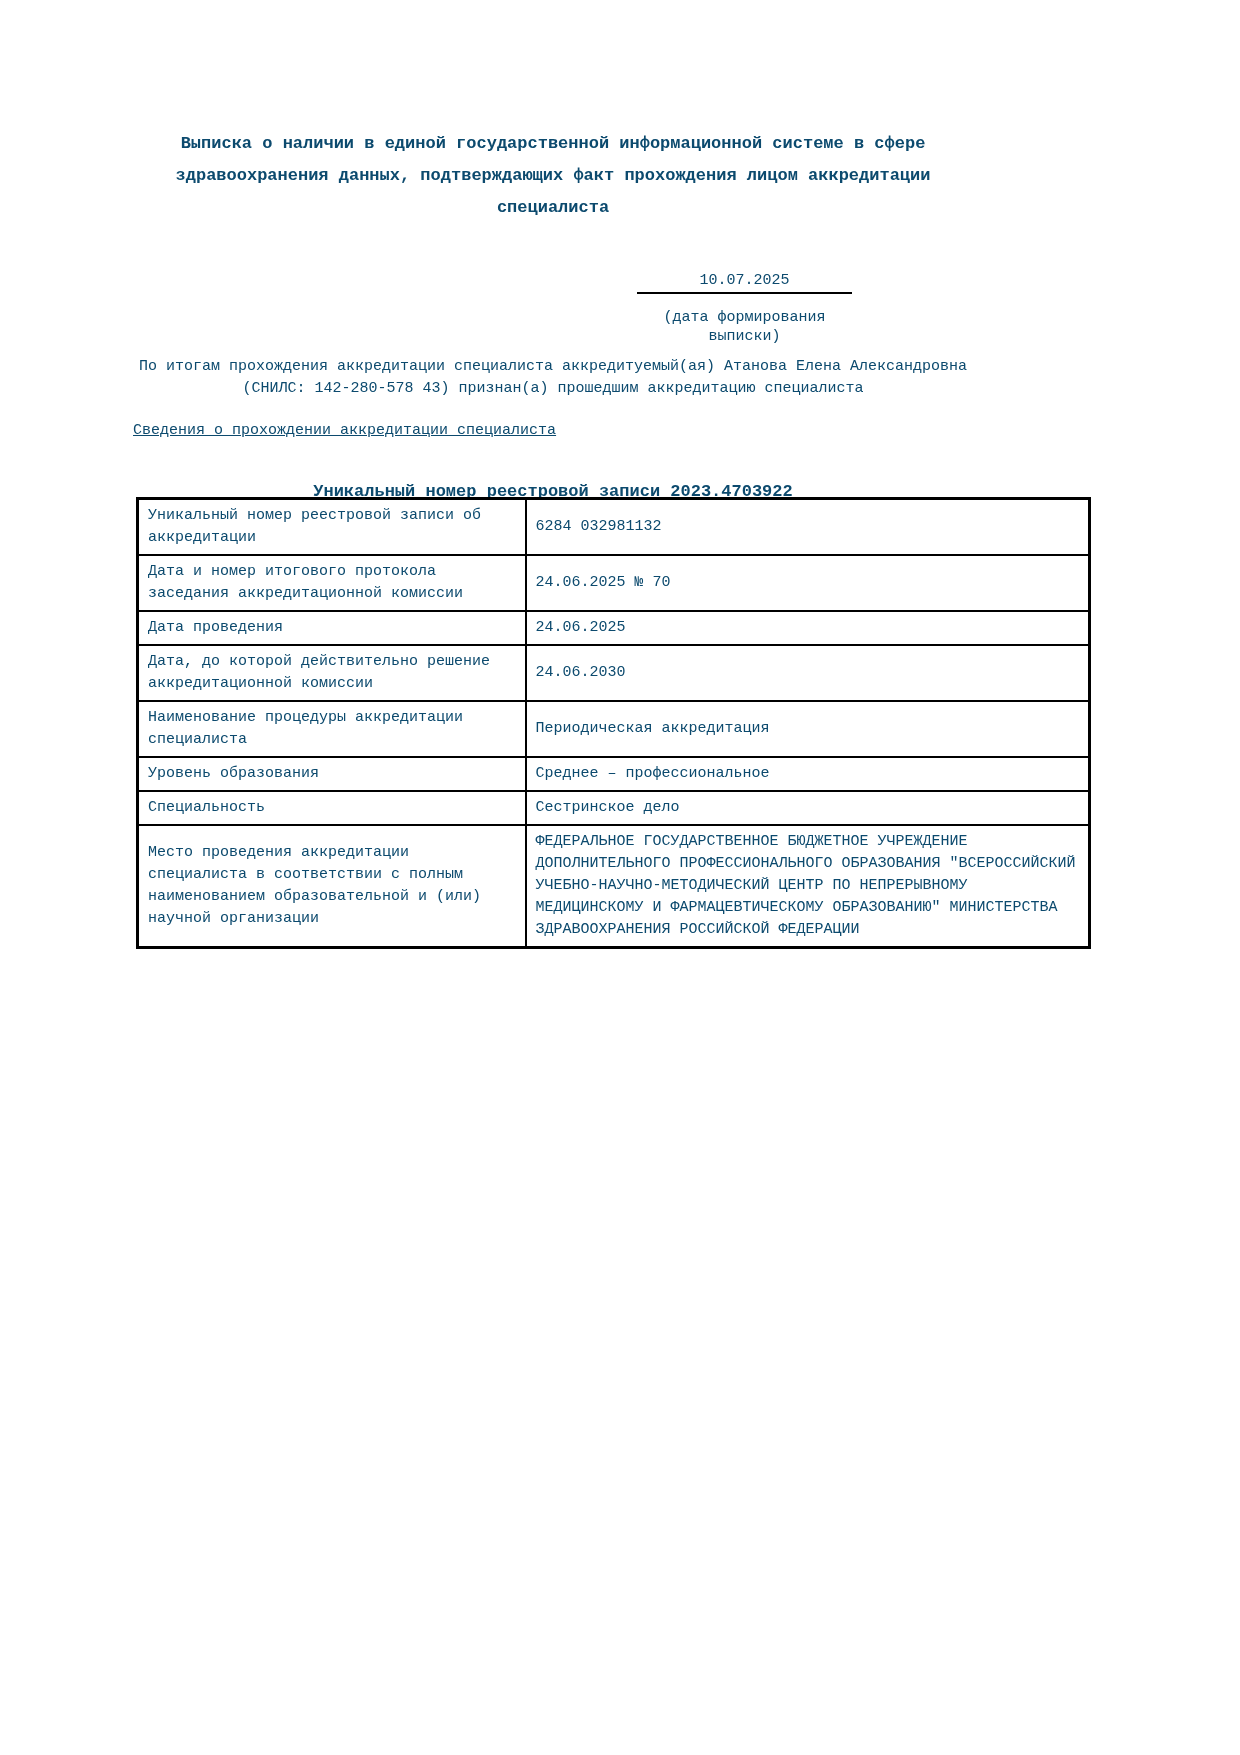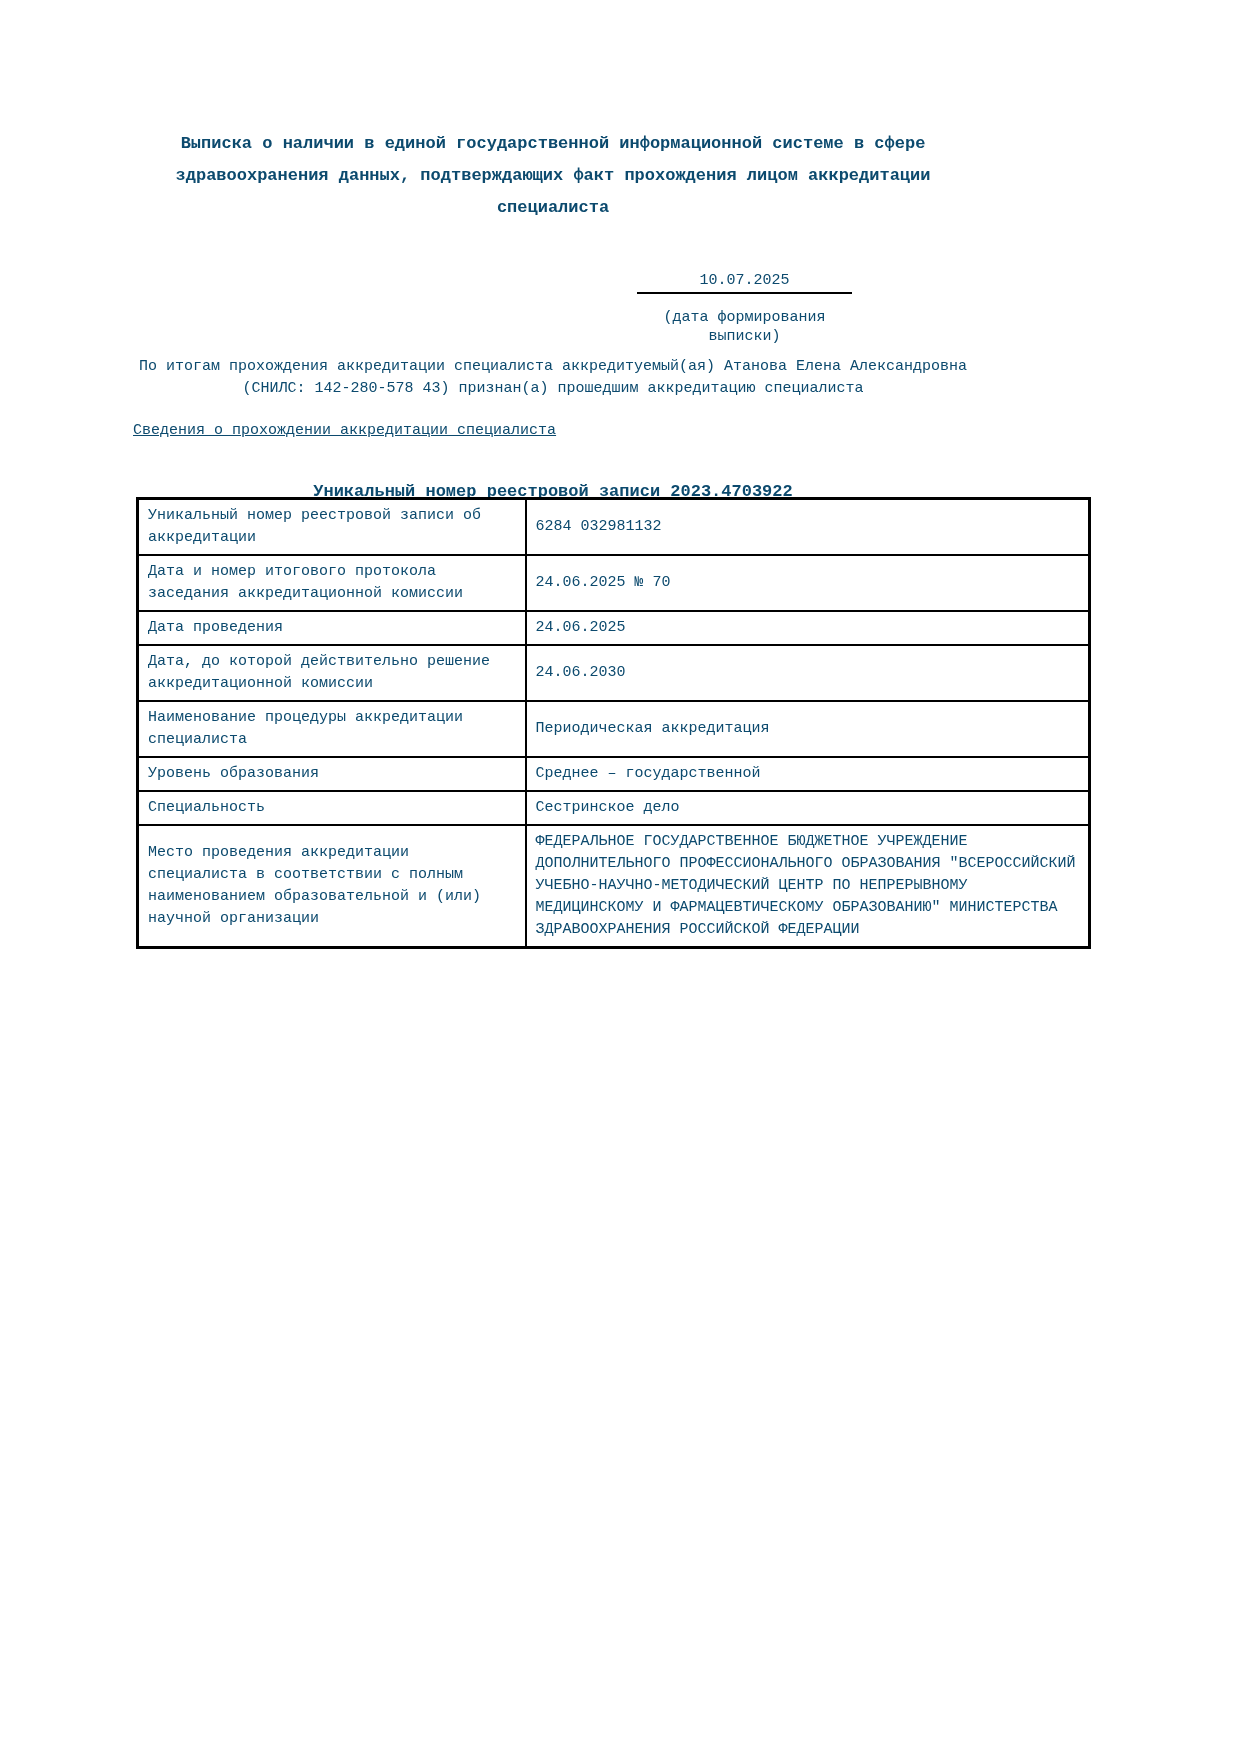--- a/index.html
+++ b/index.html
@@ -112,21 +112,21 @@
         <tr>
           <td class="label-cell">Дата, до которой действительно решение аккредитационной комиссии</td>
           <td class="value-cell">24.06.2030</td>
         </tr>
         <tr>
           <td class="label-cell">Наименование процедуры аккредитации специалиста</td>
           <td class="value-cell">Периодическая аккредитация</td>
         </tr>
         <tr>
           <td class="label-cell">Уровень образования</td>
-          <td class="value-cell">Среднее – государственной</td>
+          <td class="value-cell">Среднее – профессиональное</td>
         </tr>
         <tr>
           <td class="label-cell">Специальность</td>
           <td class="value-cell">Сестринское дело</td>
         </tr>
         <tr>
           <td class="label-cell">Место проведения аккредитации специалиста в соответствии с полным наименованием образовательной и (или) научной организации</td>
           <td class="value-cell">ФЕДЕРАЛЬНОЕ ГОСУДАРСТВЕННОЕ БЮДЖЕТНОЕ УЧРЕЖДЕНИЕ ДОПОЛНИТЕЛЬНОГО ПРОФЕССИОНАЛЬНОГО ОБРАЗОВАНИЯ "ВСЕРОССИЙСКИЙ УЧЕБНО-НАУЧНО-МЕТОДИЧЕСКИЙ ЦЕНТР ПО НЕПРЕРЫВНОМУ МЕДИЦИНСКОМУ И ФАРМАЦЕВТИЧЕСКОМУ ОБРАЗОВАНИЮ" МИНИСТЕРСТВА ЗДРАВООХРАНЕНИЯ РОССИЙСКОЙ ФЕДЕРАЦИИ</td>
         </tr>
       </tbody>

